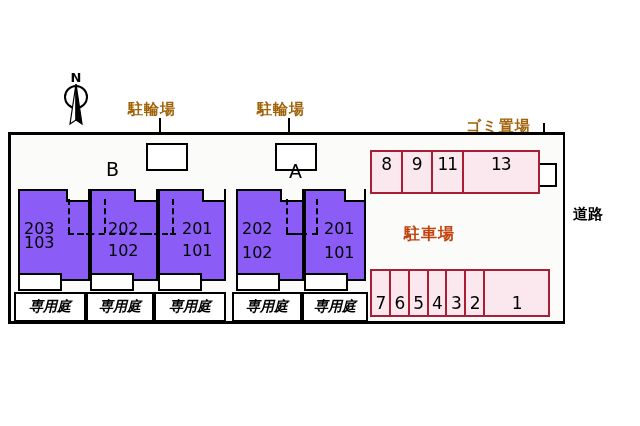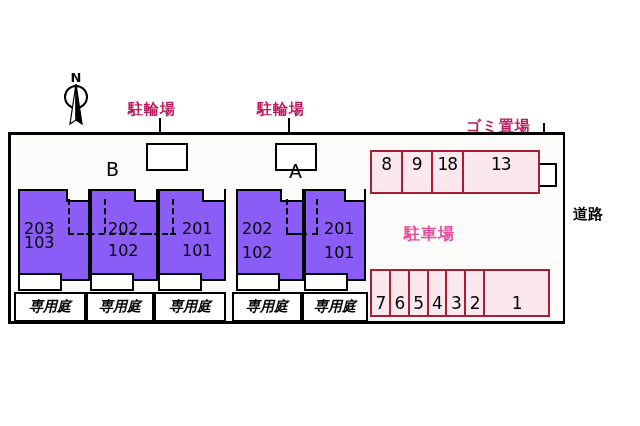--- a/index.html
+++ b/index.html
@@ -20,21 +20,21 @@
   }
 
   
   .abs { position: absolute; box-sizing: border-box; }
 
   
   .jp-label {
     position: absolute;
     font-family: Liberation Serif, serif;
     font-weight: bold;
-    color: #be185d;
+    color: #a16207;
     white-space: nowrap;
     letter-spacing: 1px;
   }
   .leader {
     position: absolute;
     background: #000000;
     width: 2px;
   }
 
   
@@ -195,21 +195,21 @@
   }
   .lot-top .stall-num { top: 2px; }
   .lot-bottom .stall-num { bottom: 2px; }
 
   #parking-label {
     position: absolute;
     left: 404px; top: 224px;
     font-family: "DejaVu Sans", "Liberation Sans", sans-serif;
     font-weight: bold;
     font-size: 16px;
-    color: #ec4899;
+    color: #c2410c;
     letter-spacing: 1px;
   }
 </style>
 </head>
 <body>
 
 <div id="stage">
 
   <div id="compass-wrap">
     <div id="compass-n">N</div>
@@ -296,21 +296,21 @@
   <div id="parking-label">駐車場</div>
 
   <div class="lot-block lot-top" style="left:370px; top:150px; width:170px; height:44px;">
     <div class="stall">
       <span class="stall-num">8</span>
     </div>
     <div class="stall">
       <span class="stall-num">9</span>
     </div>
     <div class="stall">
-      <span class="stall-num">18</span>
+      <span class="stall-num">11</span>
     </div>
     <div class="stall">
       <span class="stall-num">13</span>
     </div>
   </div>
 
   <div class="lot-block lot-bottom" style="left:370px; top:269px; width:180px; height:48px;">
     <div class="stall">
       <span class="stall-num">7</span>
     </div>

